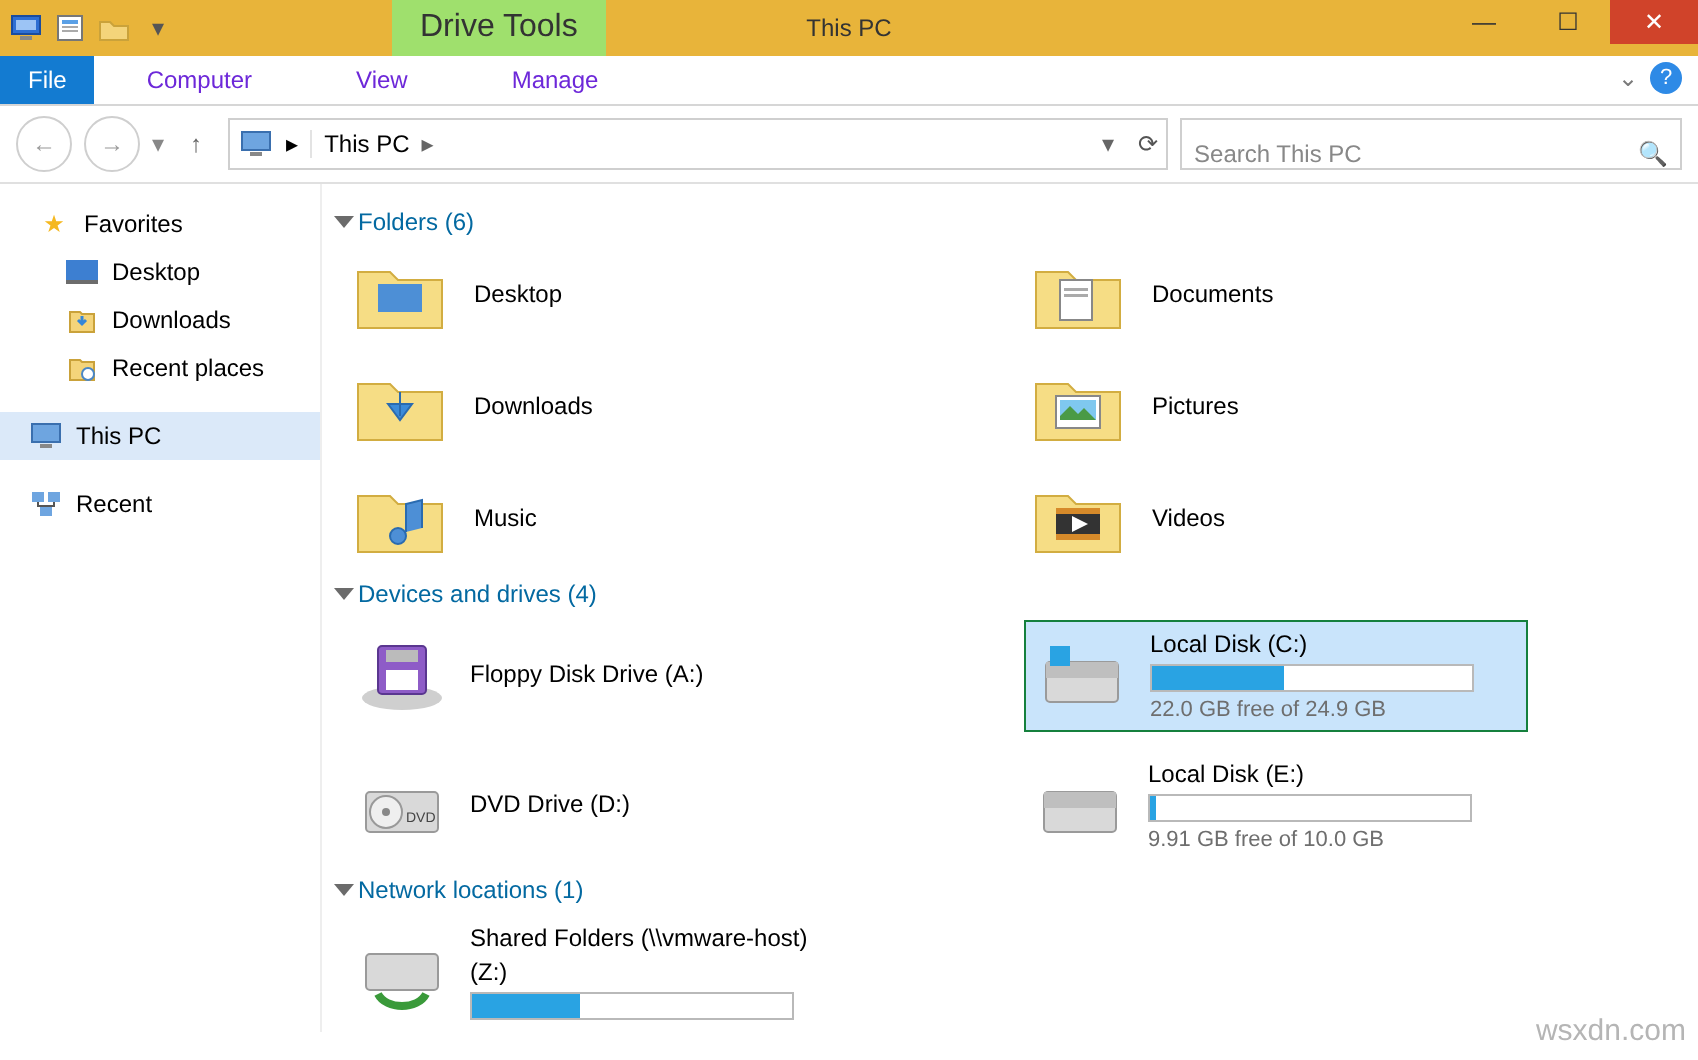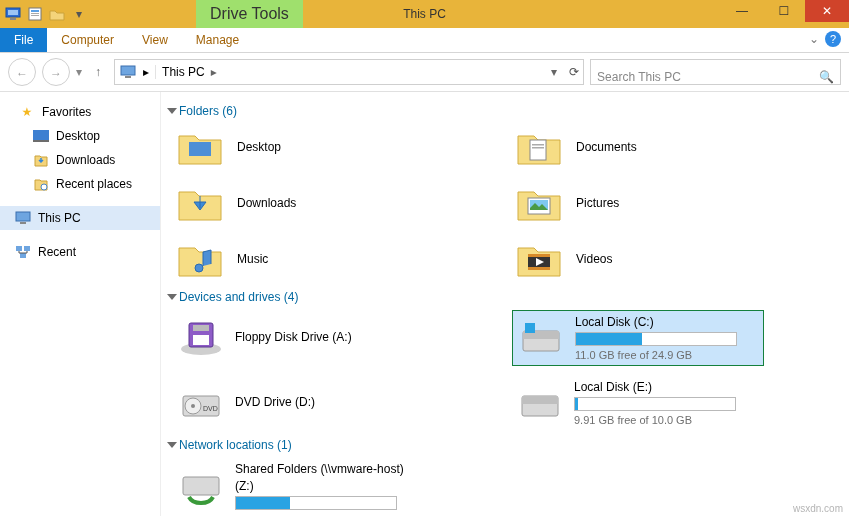--- a/index.html
+++ b/index.html
@@ -8,21 +8,21 @@
 .qat{display:flex;align-items:center;padding:0 4px;gap:4px}
 .qat .qat-item{width:18px;height:18px;display:flex;align-items:center;justify-content:center}
 .drive-tools-tab{position:absolute;left:196px;top:0;background:#9fe06d;color:#333;padding:3px 14px;height:22px;line-height:22px;font-size:16px}
 .title-text{position:absolute;left:50%;transform:translateX(-50%);line-height:28px;color:#333}
 .winbtns{position:absolute;right:0;top:0;display:flex;height:22px}
 .winbtn{width:42px;display:flex;align-items:center;justify-content:center;color:#333}
 .winbtn.close{background:#d0432a;color:#fff;width:44px}
 
 .ribbon{height:24px;background:#fff;border-bottom:1px solid #d6d6d6;display:flex;align-items:stretch;position:relative}
 .file-tab{background:#137bd1;color:#ffffff;padding:0 14px;line-height:24px}
-.rtab{padding:0 14px;line-height:24px;color:#a16207}
+.rtab{padding:0 26px;line-height:24px;color:#6d28d9}
 .chev{position:absolute;right:30px;top:4px;color:#7a7a7a}
 .help{position:absolute;right:8px;top:3px;width:16px;height:16px;border-radius:50%;background:#2e8ae6;color:#fff;font-size:11px;text-align:center;line-height:16px}
 
 .navbar{height:38px;border-bottom:1px solid #e0e0e0;display:flex;align-items:center;padding:0 8px;gap:6px}
 .circlebtn{width:26px;height:26px;border:1px solid #cfcfcf;border-radius:50%;display:flex;align-items:center;justify-content:center;color:#9a9a9a}
 .uparrow{width:20px;text-align:center;color:#666}
 .addressbar{flex:0 0 460px;height:24px;border:1px solid #cfcfcf;display:flex;align-items:center;padding:0 4px;gap:6px}
 .addressbar .refresh{margin-left:auto;color:#555}
 .searchbox{flex:1;height:24px;border:1px solid #cfcfcf;display:flex;align-items:flex-end;padding:0 6px;color:#888;position:relative}
 .searchbox .mag{position:absolute;right:6px;color:#888}
@@ -41,21 +41,21 @@
 .folder-item{display:flex;align-items:center;gap:12px;padding:2px}
 .fldicon{width:50px;height:42px}
 .drive-item{display:flex;align-items:center;gap:12px;padding:4px 6px;width:238px}
 .drive-item.selected{background:#c9e4fb;border:1px solid #15803d}
 .drive-body{flex:1}
 .drive-name{color:#000;margin-bottom:3px}
 .storage-bar{height:12px;border:1px solid #b9b9b9;background:#fff;position:relative;margin-bottom:3px;width:160px}
 .storage-fill{position:absolute;left:0;top:0;bottom:0;background:#29a3e3}
 .drive-sub{color:#6e6e6e;font-size:11px}
 .drvicon{width:44px;height:38px}
-.footer{position:absolute;right:6px;bottom:16px;font-size:10px;color:#b5b5b5}
+.footer{position:absolute;right:6px;bottom:6px;font-size:15px;color:#b5b5b5}
 </style>
 </head>
 <body>
 
 <div class="titlebar">
   <div class="qat">
     <span class="qat-item">
         <svg width="16" height="14">
           <rect x="1" y="1" width="14" height="9" fill="#2e6fd3" stroke="#1a4c9e"></rect>
           <rect x="3" y="3" width="10" height="5" fill="#9cc4f5"></rect>
@@ -259,21 +259,21 @@
         <svg class="drvicon">
             <rect x="4" y="12" width="36" height="20" rx="2" fill="#d9d9d9" stroke="#9a9a9a"></rect>
             <rect x="4" y="12" width="36" height="8" fill="#bfbfbf"></rect>
             <rect x="6" y="4" width="10" height="10" fill="#29a3e3"></rect>
           </svg>
         <div class="drive-body">
           <div class="drive-name">Local Disk (C:)</div>
           <div class="storage-bar">
               <div class="storage-fill" style="width:41%"></div>
             </div>
-          <div class="drive-sub">11.0 GB free of 24.9 GB</div>
+          <div class="drive-sub">22.0 GB free of 24.9 GB</div>
         </div>
       </div>
       <div class="drive-item">
         <svg class="drvicon">
             <rect x="4" y="12" width="36" height="20" rx="2" fill="#d9d9d9" stroke="#9a9a9a"></rect>
             <circle cx="14" cy="22" r="8" fill="#efefef" stroke="#999"></circle>
             <circle cx="14" cy="22" r="2" fill="#888"></circle>
             <text x="24" y="27" font-size="7" fill="#444">DVD</text>
           </svg>
         <div class="drive-body">

